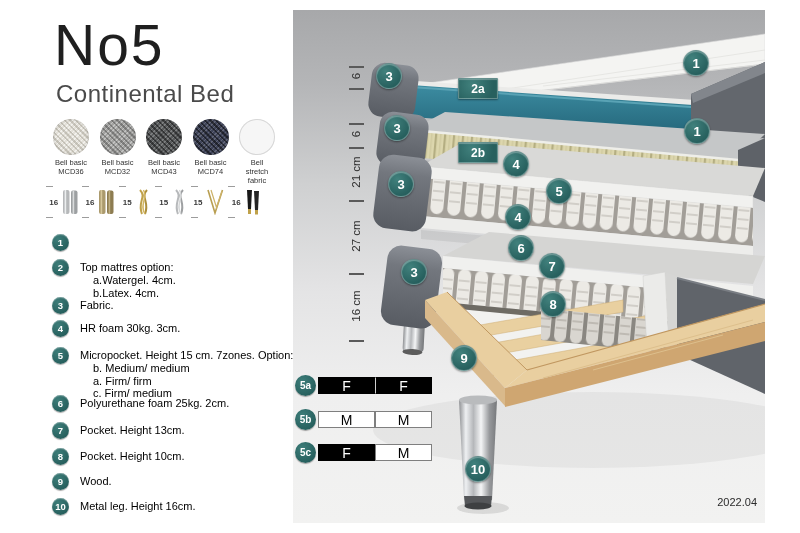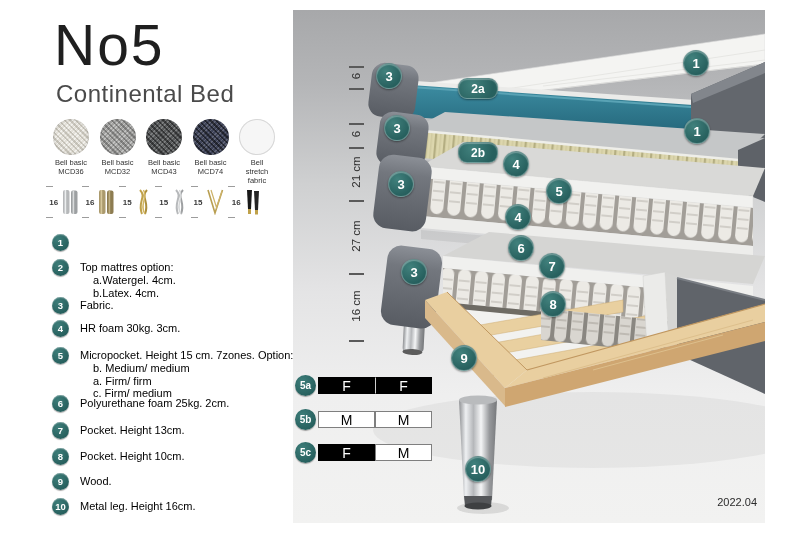--- a/index.html
+++ b/index.html
@@ -55,21 +55,21 @@
 
   .mtick{position:absolute;width:15px;height:1.5px;background:#5a5a5a;left:56px;}
   .mlabel{position:absolute;width:56px;text-align:center;font-size:11.5px;color:#2e2e2e;
           transform:rotate(-90deg);}
 
   .dbadge{position:absolute;width:26px;height:26px;border-radius:50%;
           background:radial-gradient(circle at 35% 30%,#41817d,#27605e 72%);
           color:#fff;font-size:13px;font-weight:bold;display:flex;align-items:center;
           justify-content:center;box-sizing:border-box;border:1px solid rgba(255,255,255,.28);
           box-shadow:0 1px 2px rgba(0,0,0,.4), inset 0 1px 1px rgba(255,255,255,.3);}
-  .dpill{position:absolute;width:40px;height:21px;border-radius:9px;
+  .dpill{position:absolute;width:40px;height:21px;border-radius:1px;
          background:radial-gradient(circle at 35% 30%,#41817d,#27605e 75%);
          color:#fff;font-size:12px;font-weight:bold;display:flex;align-items:center;
          justify-content:center;box-sizing:border-box;border:1px solid rgba(255,255,255,.28);
          box-shadow:0 1px 2px rgba(0,0,0,.4), inset 0 1px 1px rgba(255,255,255,.3);}
 
   .frow{position:absolute;display:flex;align-items:center;gap:2px;height:21px;}
   .fbadge{width:21px;height:21px;border-radius:50%;
           background:radial-gradient(circle at 35% 30%,#3d7d79,#27605e 72%);
           color:#fff;font-size:10px;font-weight:bold;display:flex;align-items:center;
           justify-content:center;box-shadow:0 1px 1px rgba(0,0,0,.35);}

